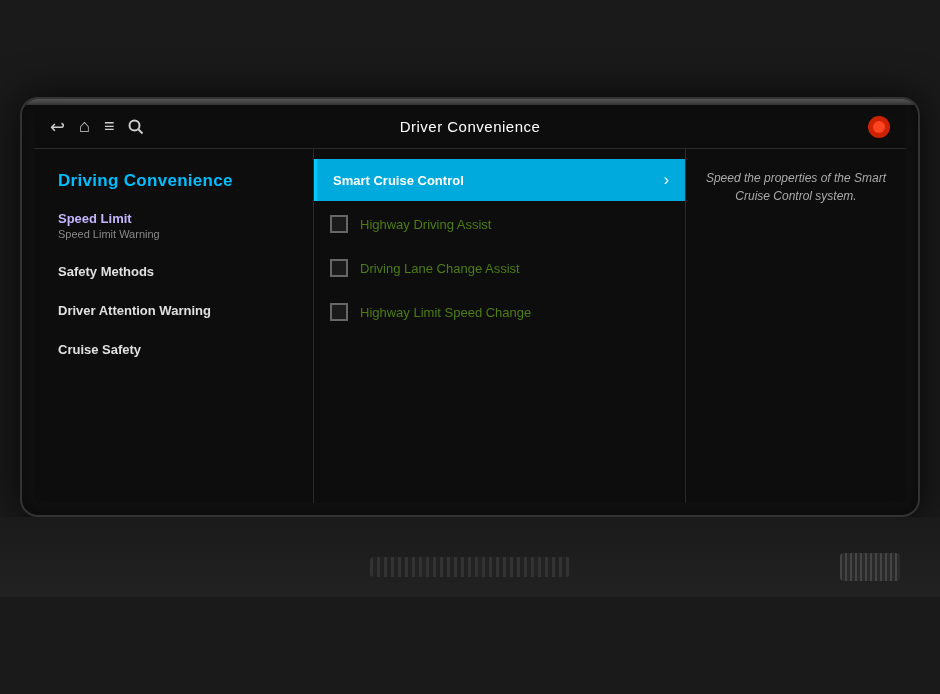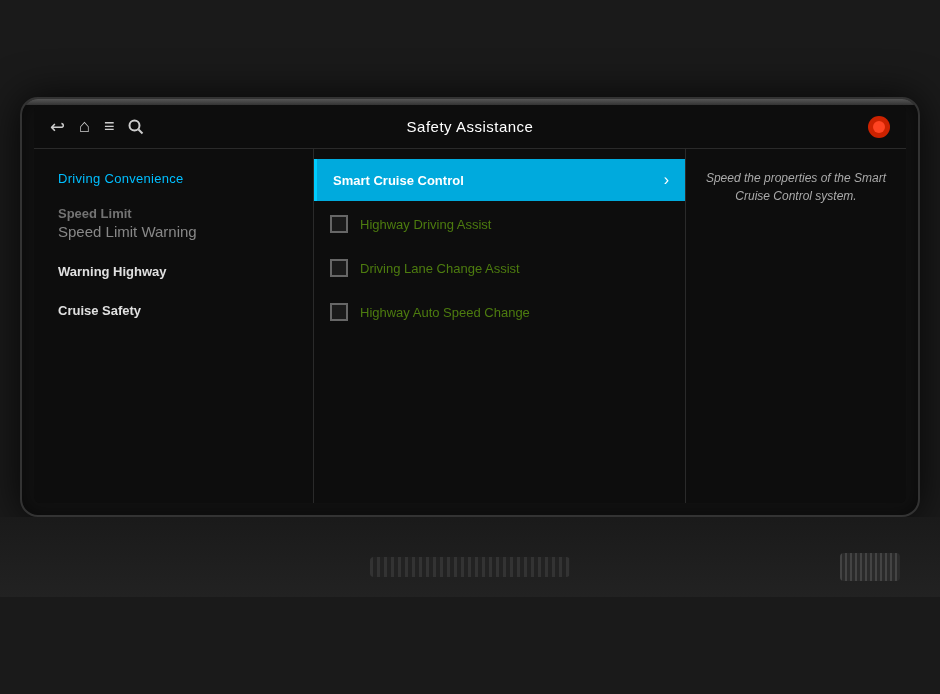--- a/index.html
+++ b/index.html
@@ -116,40 +116,40 @@
       min-width: 280px;
       padding: 16px 0;
       border-right: 1px solid #2a2a2a;
       display: flex;
       flex-direction: column;
       gap: 4px;
     }
 
     .sidebar-category {
       color: #00bfff;
-      font-size: 13px;
-      font-weight: 400;
+      font-size: 17px;
+      font-weight: 700;
       padding: 6px 24px;
       letter-spacing: 0.3px;
     }
 
     .sidebar-item {
       padding: 10px 24px;
       cursor: pointer;
     }
 
     .sidebar-item-title {
-      color: #737373;
+      color: #c4b5fd;
       font-size: 13px;
       font-weight: 600;
     }
 
     .sidebar-item-subtitle {
       color: #888;
-      font-size: 15px;
+      font-size: 11px;
       margin-top: 2px;
     }
 
     .sidebar-item-plain {
       padding: 10px 24px;
       cursor: pointer;
     }
 
     .sidebar-item-plain .sidebar-item-title {
       color: #e0e0e0;
@@ -278,42 +278,45 @@
         <span class="header-icon">↩</span>
         <span class="header-icon">⌂</span>
         <span class="header-icon">≡</span>
         <span class="header-icon">
           <svg width="16" height="16" viewBox="0 0 16 16" fill="none" stroke="#ccc" stroke-width="2">
             <circle cx="6.5" cy="6.5" r="5"></circle>
             <line x1="10.5" y1="10.5" x2="14.5" y2="14.5"></line>
           </svg>
         </span>
       </div>
-      <span class="header-title">Safety Assistance</span>
+      <span class="header-title">Driver Convenience</span>
       <div class="header-right">
         <div class="red-dot">
           <div class="red-dot-inner"></div>
         </div>
       </div>
     </div>
 
     <div class="main-content">
 
       <div class="sidebar">
         <div class="sidebar-category">Driving Convenience</div>
 
         <div class="sidebar-item">
           <div class="sidebar-item-title">Speed Limit</div>
           <div class="sidebar-item-subtitle">Speed Limit Warning</div>
         </div>
 
         <div class="sidebar-item-plain">
-          <div class="sidebar-item-title">Warning Highway</div>
-        </div>
-
+          <div class="sidebar-item-title">Safety Methods</div>
+        </div>
+
+        <div class="sidebar-item-plain">
+          <div class="sidebar-item-title">Driver Attention Warning</div>
+        </div>
 
         <div class="sidebar-item-plain">
           <div class="sidebar-item-title">Cruise Safety</div>
         </div>
       </div>
 
       <div class="center-panel">
 
         <div class="menu-item active">
           <span class="menu-item-text">Smart Cruise Control</span>
@@ -325,21 +328,21 @@
           <span class="menu-item-text">Highway Driving Assist</span>
         </div>
 
         <div class="menu-item">
           <div class="menu-item-checkbox"></div>
           <span class="menu-item-text">Driving Lane Change Assist</span>
         </div>
 
         <div class="menu-item">
           <div class="menu-item-checkbox"></div>
-          <span class="menu-item-text">Highway Auto Speed Change</span>
+          <span class="menu-item-text">Highway Limit Speed Change</span>
         </div>
 
       </div>
 
       <div class="info-panel">
         <p class="info-text">Speed the properties of the Smart Cruise Control system.</p>
       </div>
 
     </div>
   </div>

